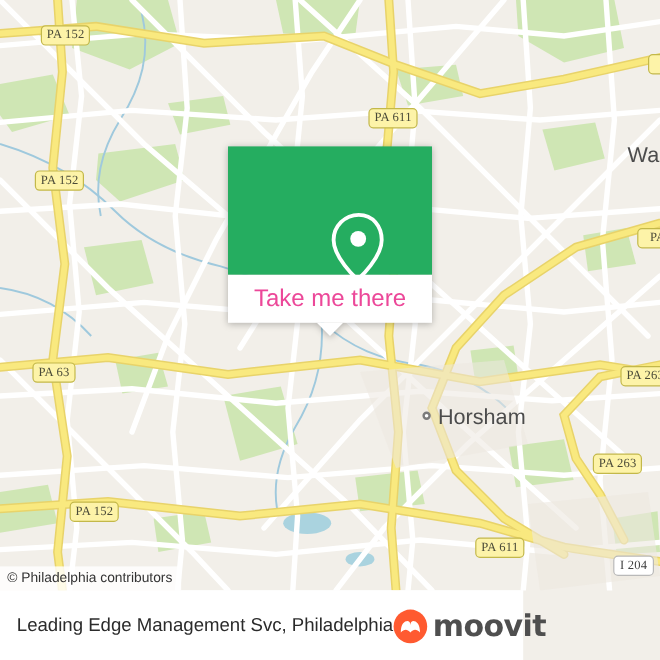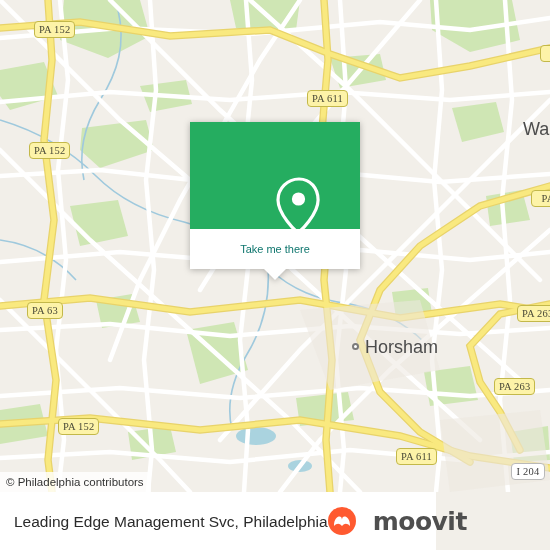--- a/index.html
+++ b/index.html
@@ -102,22 +102,22 @@
   .callout-bottom {
     width: 170px;
     height: 40px;
     background: #ffffff;
     display: flex;
     align-items: center;
     justify-content: center;
     position: relative;
   }
   .callout-bottom span {
-    font-size: 11px;
-    color: #0f766e;
+    font-size: 20px;
+    color: #ec4899;
     font-family: "Liberation Sans", sans-serif;
   }
   .callout-tail {
     position: absolute;
     left: 50%;
     bottom: -11px;
     margin-left: -11px;
     width: 0;
     height: 0;
     border-left: 11px solid transparent;
@@ -153,22 +153,22 @@
     border-top: 1px solid #ffffff;
   }
   .bottom-title {
     font-size: 15.5px;
     color: #2b2b2b;
     font-family: "Liberation Sans", sans-serif;
     white-space: nowrap;
   }
   .moovit-logo {
     display: flex;
-    align-items: flex-start;
-    gap: 17px;
+    align-items: flex-end;
+    gap: 5px;
   }
   .moovit-mark {
     width: 28px;
     height: 28px;
     border-radius: 50%;
     background: #ff5a30;
     display: flex;
     align-items: center;
     justify-content: center;
   }

